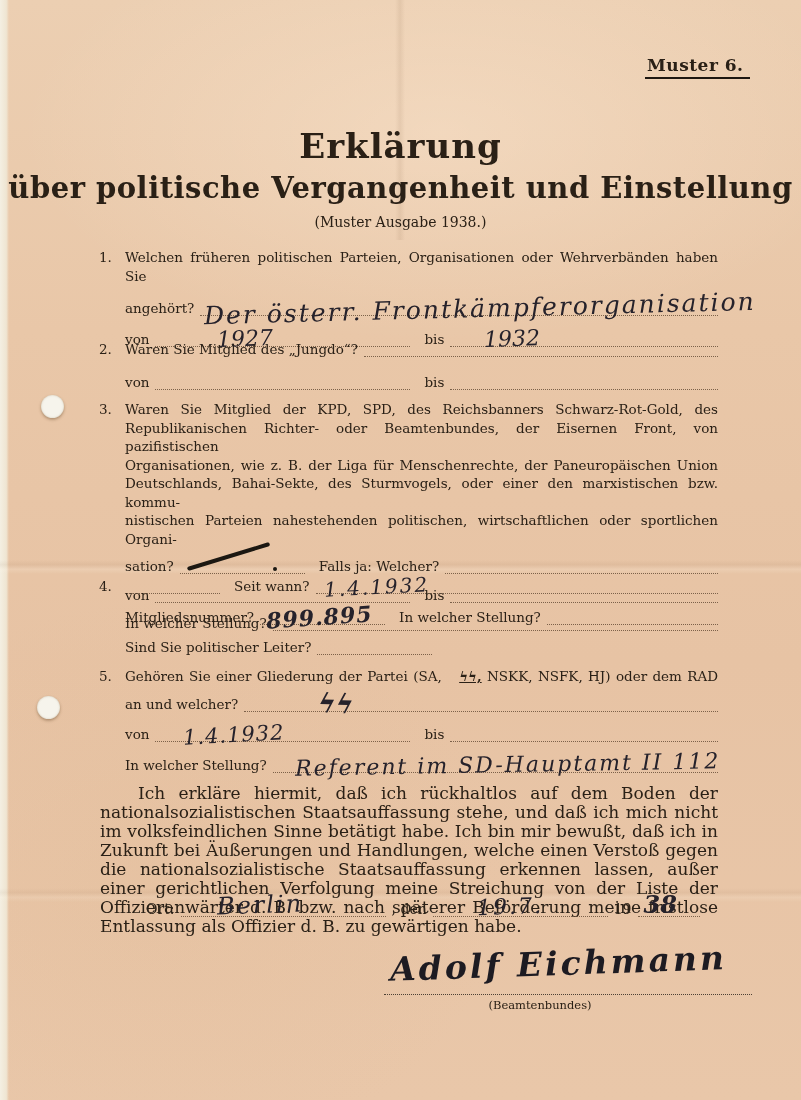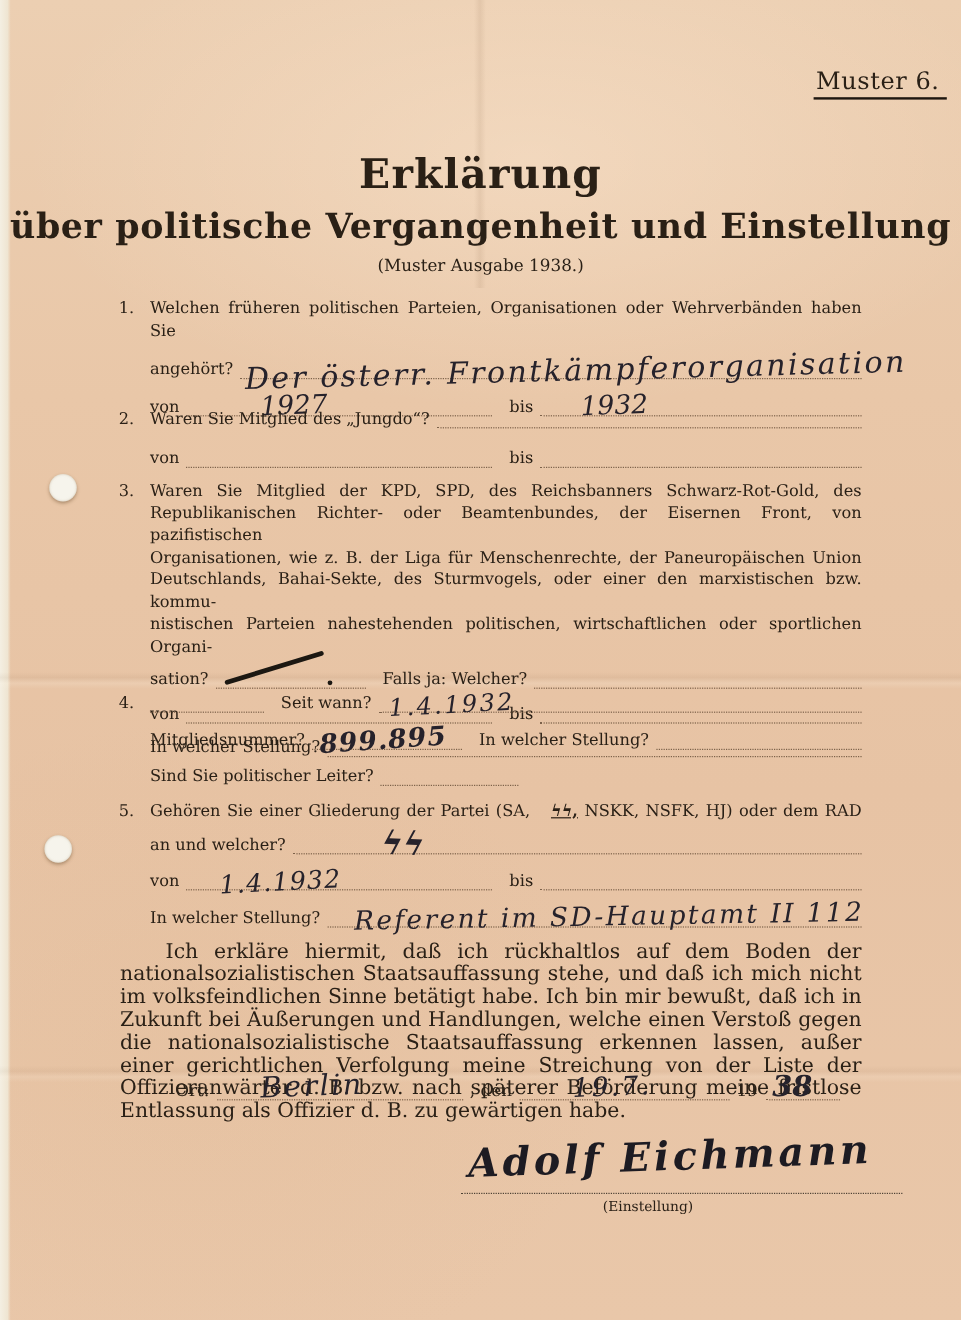--- a/index.html
+++ b/index.html
@@ -13,21 +13,21 @@
   }
   .edge-strip{position:absolute;left:0;top:0;width:9px;height:1100px;background:linear-gradient(90deg,#f4efe2,#efe5d2 70%,rgba(239,229,210,0));}
   .crease{position:absolute;left:0;width:100%;height:14px;pointer-events:none;}
   .crease.v{width:10px;height:240px;background:linear-gradient(90deg,rgba(120,85,55,0),rgba(120,85,55,.10),rgba(120,85,55,0));}
   .crease.h1{top:560px;background:linear-gradient(180deg,rgba(120,85,55,0),rgba(120,85,55,.07),rgba(255,245,230,.18),rgba(120,85,55,0));}
   .crease.h2{top:888px;background:linear-gradient(180deg,rgba(120,85,55,0),rgba(120,85,55,.06),rgba(255,245,230,.15),rgba(120,85,55,0));}
   .hole{position:absolute;width:23px;height:23px;border-radius:50%;background:#f6f4ec;box-shadow:0 1.5px 3px rgba(100,70,40,.45), inset 0 0 2px rgba(180,160,130,.6);}
   .hole1{left:41px;top:395px;}
   .hole2{left:37px;top:696px;}
 
-  .muster{position:absolute;top:55px;left:678px;font-weight:normal;font-size:20px;letter-spacing:.5px;border-bottom:2.5px solid #1e1710;padding:0 6px 2px 2px;}
+  .muster{position:absolute;top:55px;left:645px;font-weight:bold;font-size:17px;letter-spacing:.5px;border-bottom:2.5px solid #1e1710;padding:0 6px 2px 2px;}
 
   .title-block{position:absolute;top:126px;left:0;width:801px;text-align:center;}
   .title{font-size:34px;font-weight:bold;letter-spacing:1px;}
   .subtitle{font-size:29px;font-weight:bold;margin-top:5px;letter-spacing:.5px;}
   .edition{font-size:14px;margin-top:9px;}
 
   .sec{position:absolute;left:125px;width:593px;font-size:13.5px;line-height:18.5px;}
   .qnum{position:absolute;left:-26px;top:0;}
   .jline{text-align:justify;text-align-last:justify;}
   .row{display:flex;align-items:flex-start;}
@@ -226,15 +226,15 @@
     </span>
     <span class="lbl">19</span>
     <span class="fill w60">
       <span class="hw hw-year">38</span>
     </span>
   </div>
 
   <div class="sig-block">
     <span class="sig">Adolf Eichmann</span>
     <span class="sig-line"></span>
-    <span class="sig-caption">(Einstellung)</span>
+    <span class="sig-caption">(Beamtenbundes)</span>
   </div>
 </div>
 
 </body></html>

